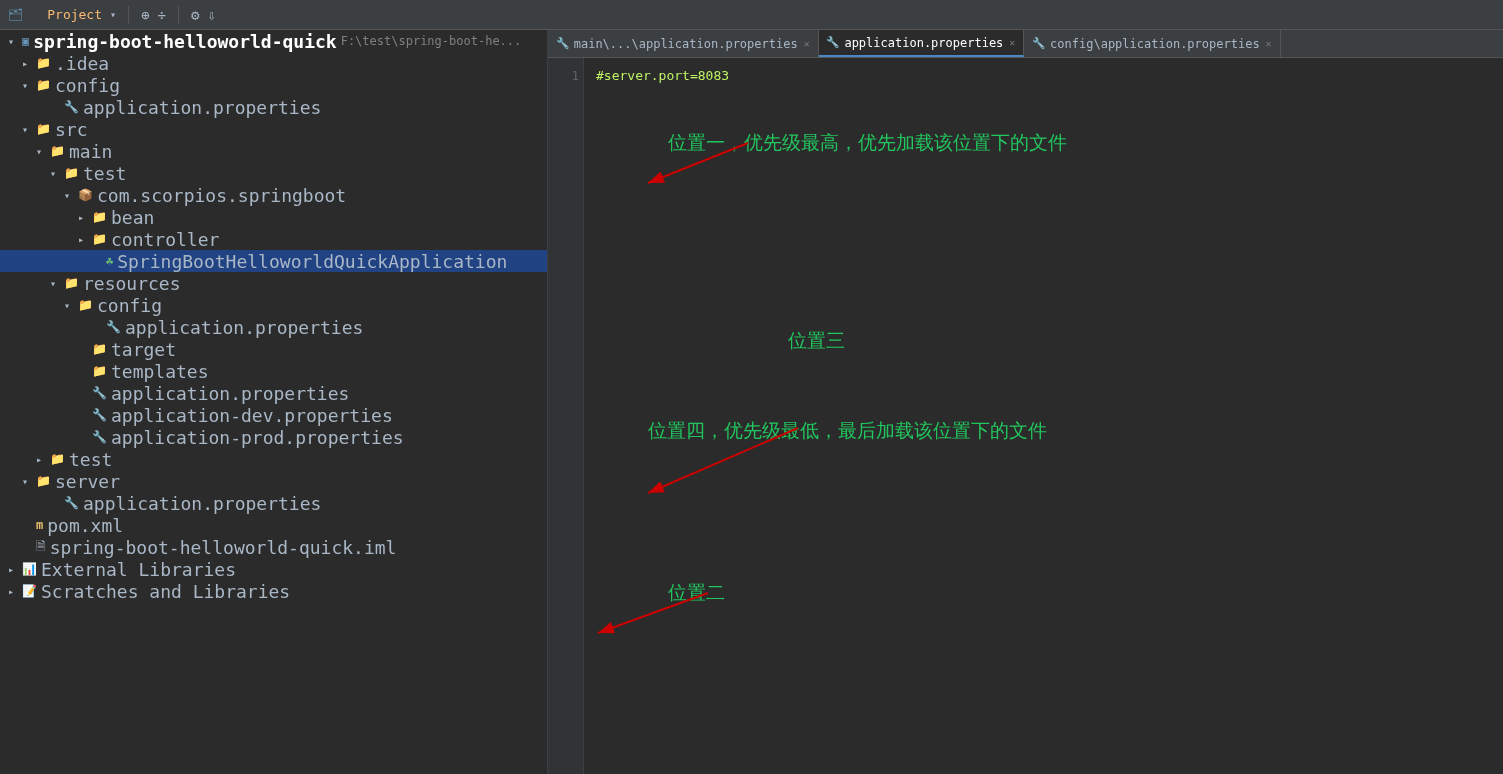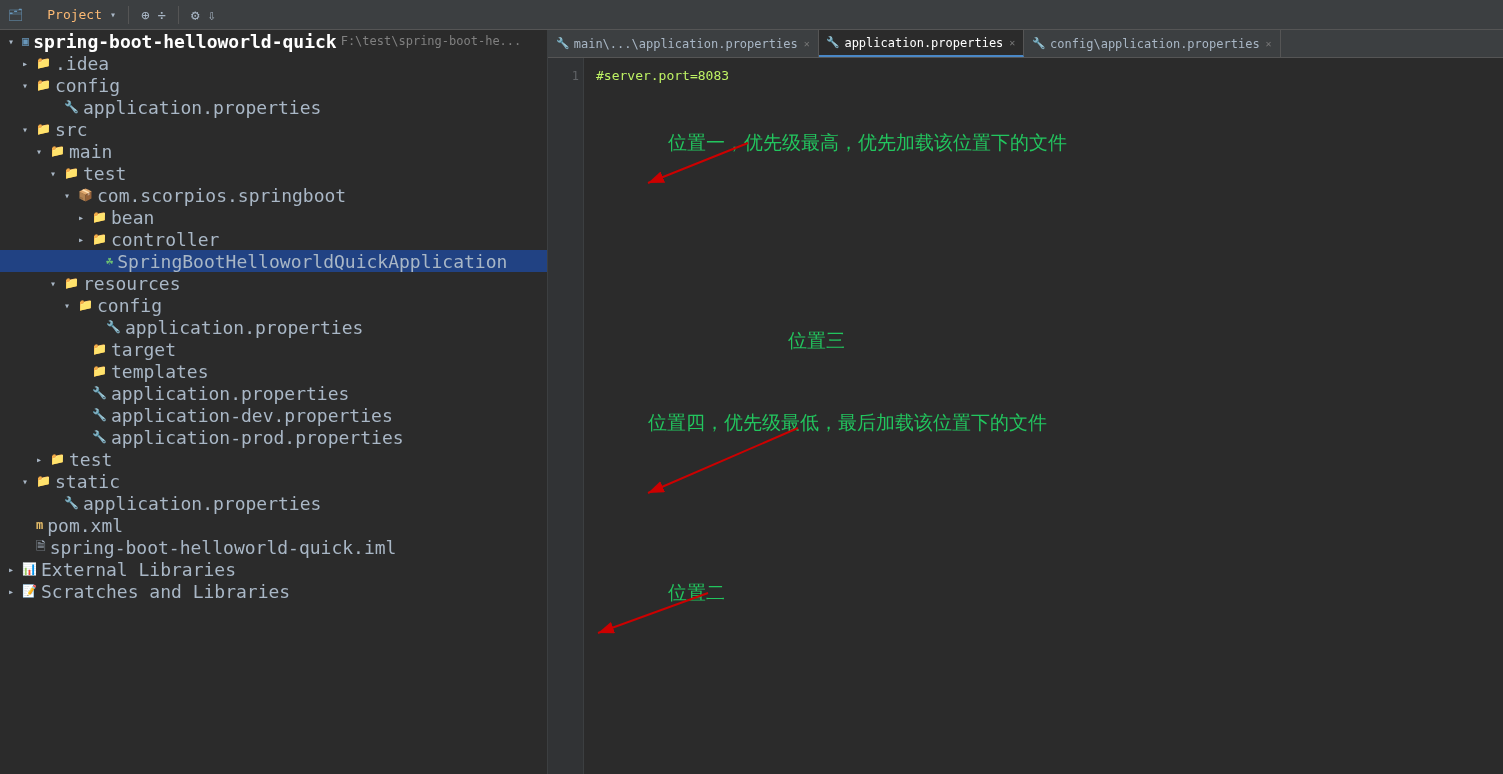--- a/index.html
+++ b/index.html
@@ -349,21 +349,21 @@
       <span class="indent" style="width:32px;"></span>
       <span class="tree-arrow collapsed"></span>
       <span class="file-icon icon-folder">📁</span>
       <span class="item-label">test</span>
     </div>
 
     <div class="tree-item">
       <span class="indent" style="width:18px;"></span>
       <span class="tree-arrow expanded"></span>
       <span class="file-icon" style="color:#e8a000;">📁</span>
-      <span class="item-label">static</span>
+      <span class="item-label">server</span>
     </div>
 
     <div class="tree-item">
       <span class="indent" style="width:46px;"></span>
       <span class="tree-arrow leaf"></span>
       <span class="file-icon icon-properties">🔧</span>
       <span class="item-label">application.properties</span>
     </div>
 
     <div class="tree-item">
@@ -443,21 +443,21 @@
         </div>
 
         <svg style="position:absolute; top:60px; left:70px; pointer-events:none;" width="200" height="80">
           <line x1="130" y1="25" x2="30" y2="65" stroke="#cc0000" stroke-width="2" marker-end="url(#arrowhead)"></line>
         </svg>
 
         <div class="cn-annotation" style="top: 270px; left: 240px;">
           <span>位置三</span>
         </div>
 
-        <div class="cn-annotation" style="top: 352px; left: 100px;">
+        <div class="cn-annotation" style="top: 360px; left: 100px;">
           <span>位置四，优先级最低，最后加载该位置下的文件</span>
         </div>
 
         <svg style="position:absolute; top:330px; left:20px; pointer-events:none;" width="300" height="120">
           <line x1="230" y1="40" x2="80" y2="105" stroke="#cc0000" stroke-width="2" marker-end="url(#arrowhead2)"></line>
           <defs>
             <marker id="arrowhead2" markerWidth="8" markerHeight="6" refX="8" refY="3" orient="auto">
               <polygon points="0 0, 8 3, 0 6" fill="#cc0000"></polygon>
             </marker>
           </defs>

